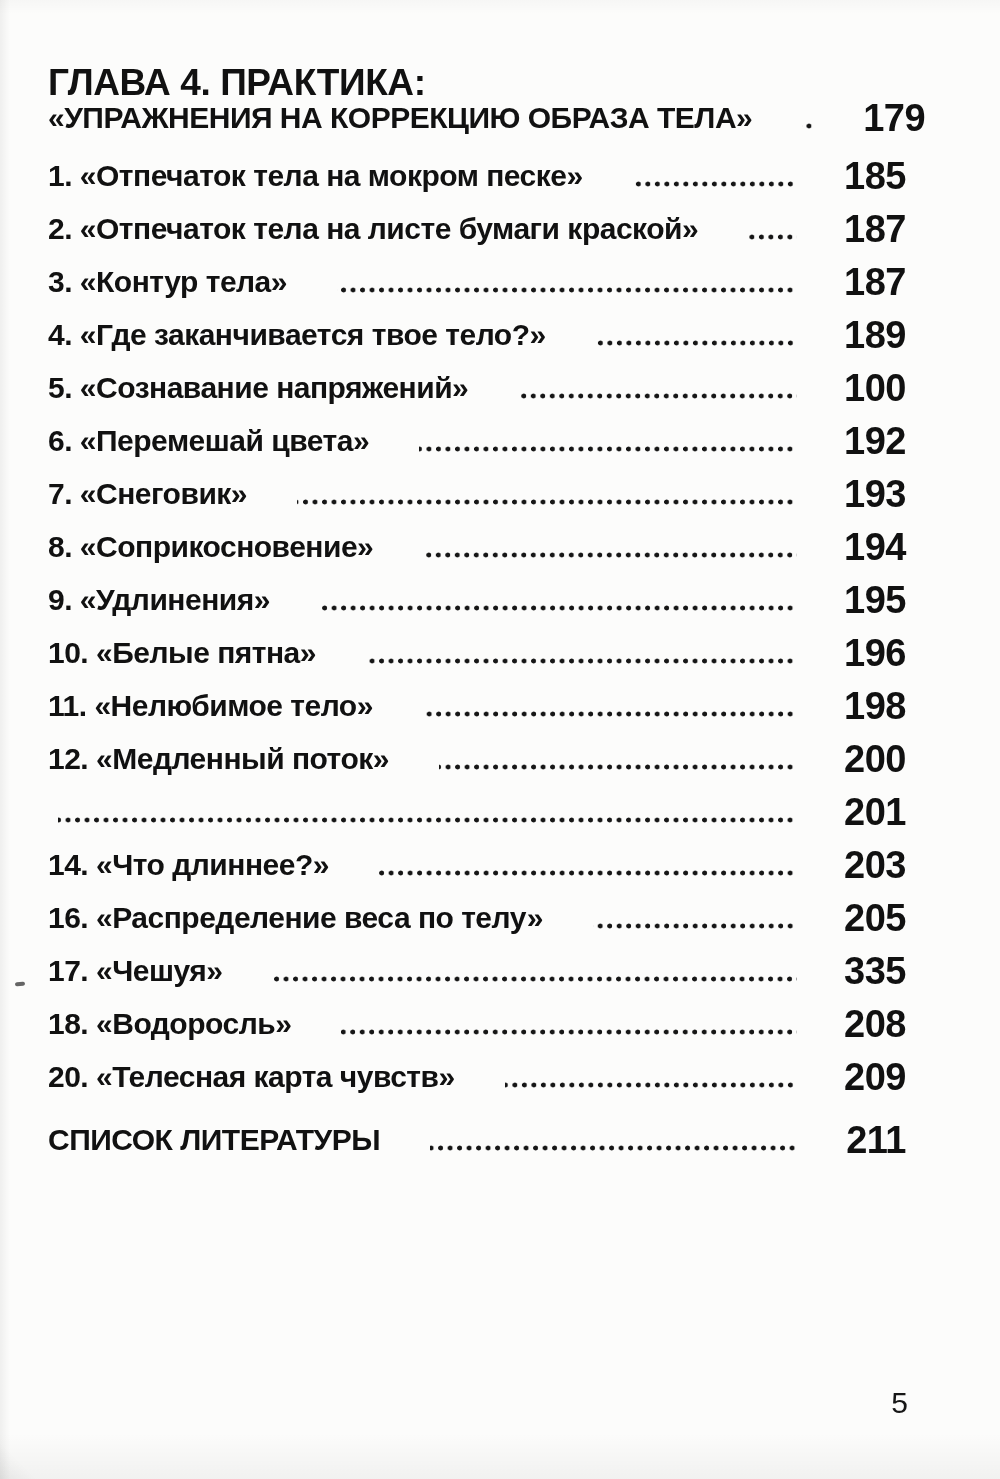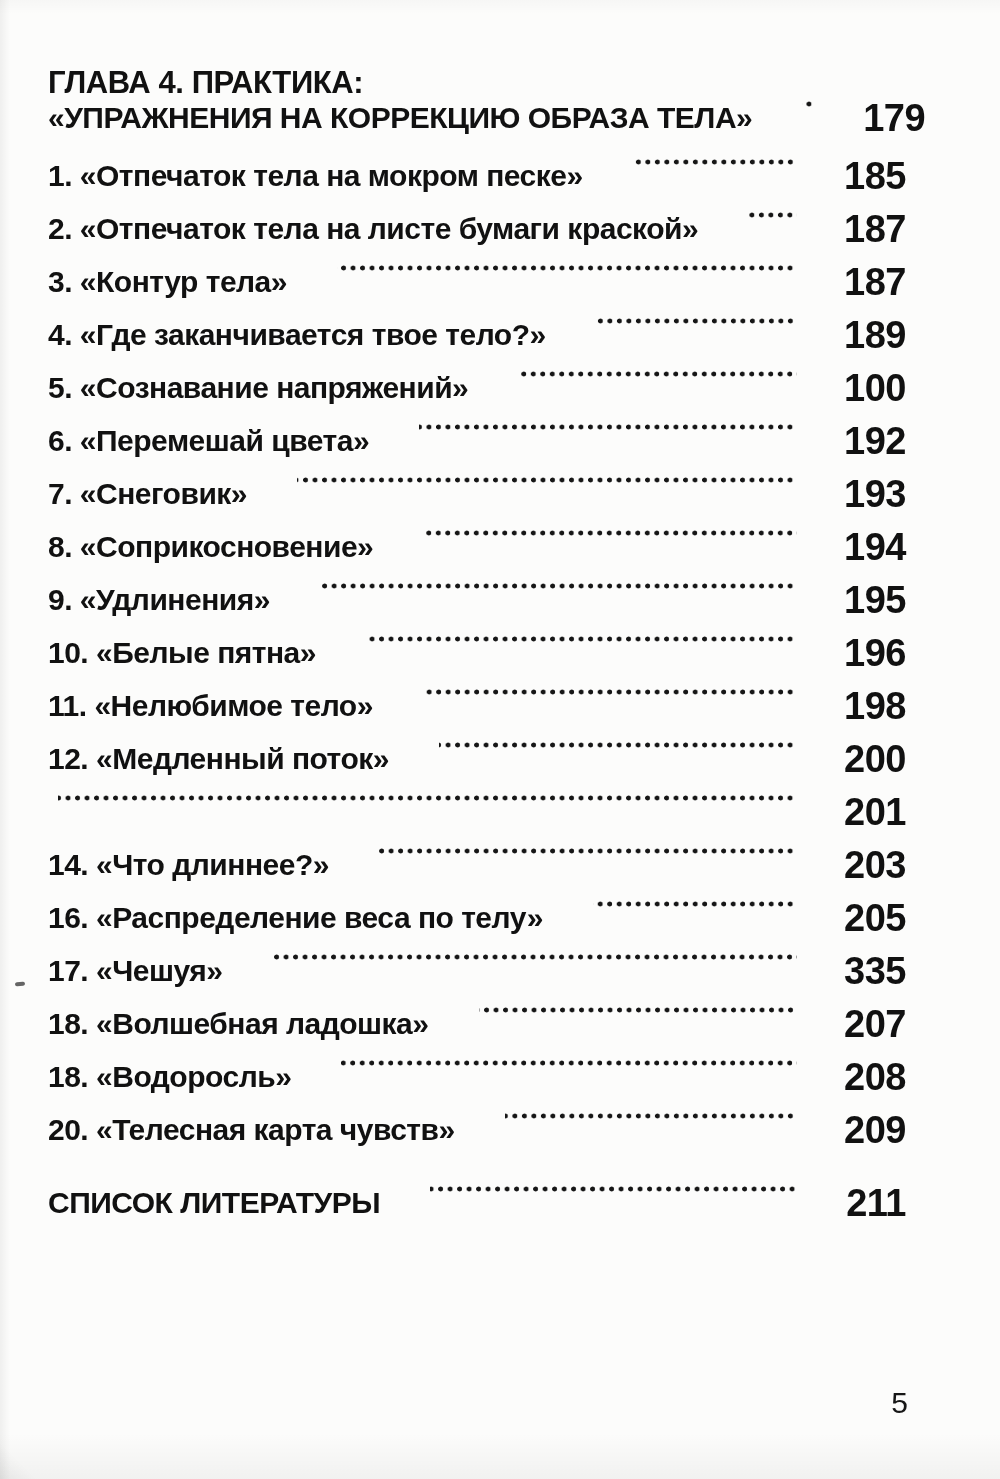--- a/index.html
+++ b/index.html
@@ -25,28 +25,29 @@
       linear-gradient(45deg, rgba(0,0,0,0.05) 0px, rgba(0,0,0,0.00) 26px),
       #fcfcfb;
   }
   .content {
     position: absolute;
     left: 48px;
     right: 94px;
     top: 64px;
   }
   .h-line1 {
-    font-size: 31px;
+    font-size: 37px;
     font-weight: bold;
     letter-spacing: -0.4px;
     line-height: 37px;
     white-space: nowrap;
   }
   .row {
     display: flex;
+    align-items: flex-end;
     gap: 40px;
   }
   .label {
     font-size: 30px;
     font-weight: bold;
     letter-spacing: -0.5px;
     line-height: 34px;
     white-space: nowrap;
     flex: 0 0 auto;
   }
@@ -63,21 +64,21 @@
     min-width: 14px;
     height: 6px;
     margin: 0 7px 6px 10px;
     background-image: radial-gradient(circle at 2.5px 3px, #161616 2.1px, rgba(0,0,0,0) 2.8px);
     background-size: 9.5px 6px;
     background-repeat: repeat-x;
     background-position: right bottom;
   }
   .h-line2 { margin-bottom: 24px; }
   .item-row { margin-bottom: 19px; }
-  .footer-row { margin-top: 39px; }
+  .footer-row { margin-top: 29px; }
   .pageno {
     position: absolute;
     right: 92px;
     top: 1386px;
     font-size: 30px;
     font-weight: normal;
     color: #161616;
   }
   .speck {
     position: absolute;
@@ -196,25 +197,20 @@
     <span class="dots"></span>
     <span class="pagenum toc-page">205</span>
   </div>
 
   <div class="row item-row">
     <span class="label toc-label">17. «Чешуя»</span>
     <span class="dots"></span>
     <span class="pagenum toc-page">335</span>
   </div>
 
-  <div class="row item-row">
-    <span class="label toc-label">18. «Волшебная ладошка»</span>
-    <span class="dots"></span>
-    <span class="pagenum toc-page">207</span>
-  </div>
 
   <div class="row item-row">
     <span class="label toc-label">18. «Водоросль»</span>
     <span class="dots"></span>
     <span class="pagenum toc-page">208</span>
   </div>
 
   <div class="row item-row">
     <span class="label toc-label">20. «Телесная карта чувств»</span>
     <span class="dots"></span>

